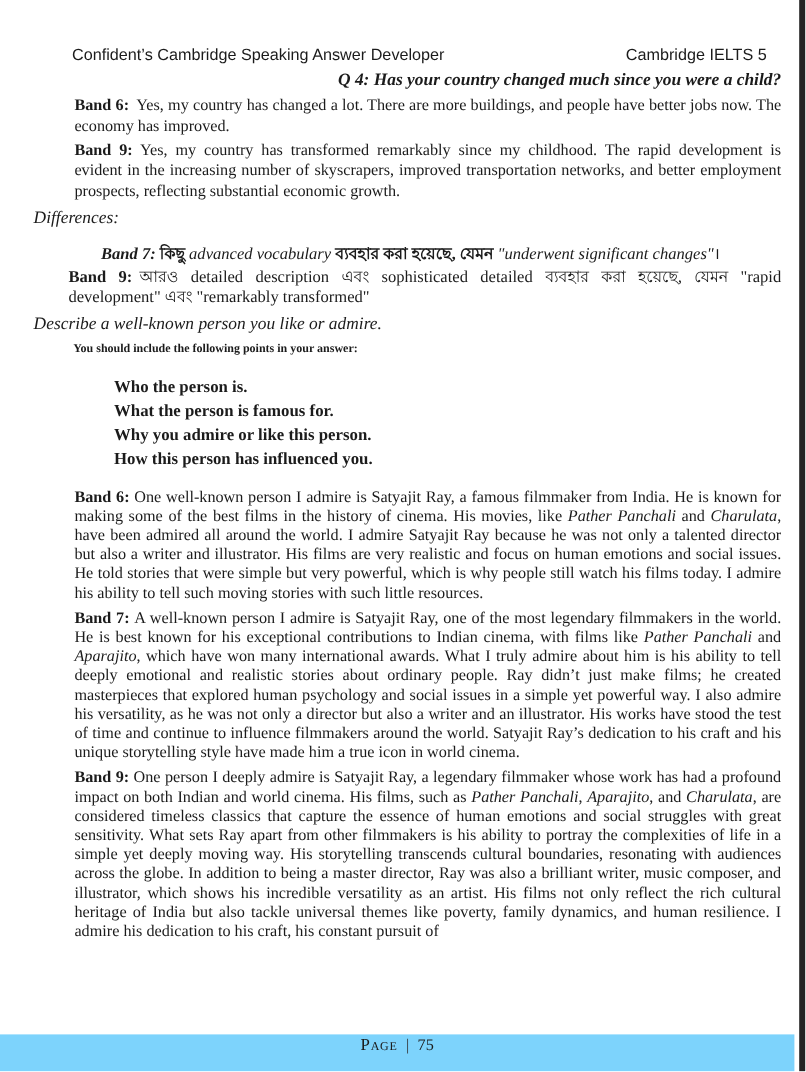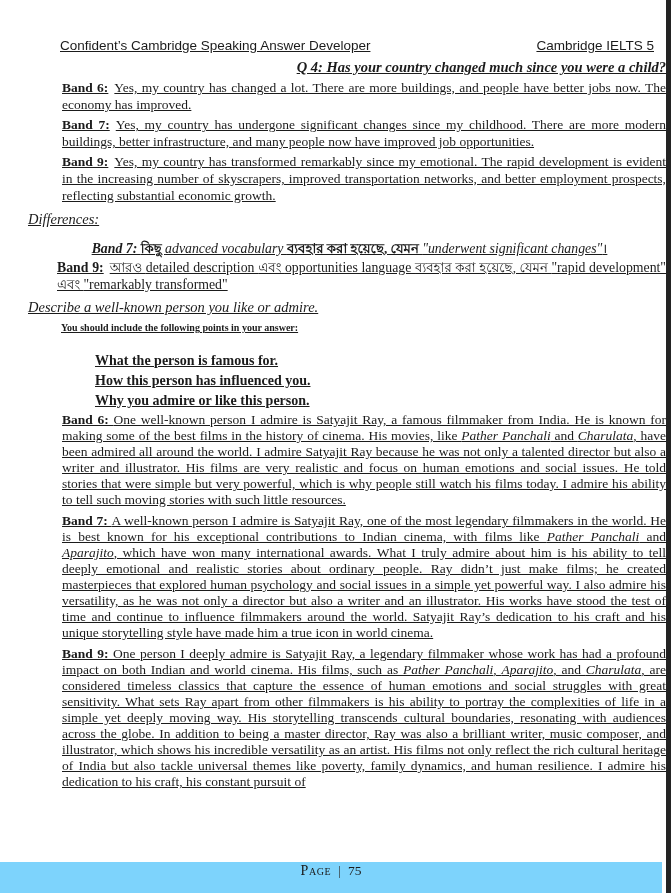--- a/index.html
+++ b/index.html
@@ -8,21 +8,21 @@
     width:672px;height:893px;
     background:#ffffff;
     overflow:hidden;
     font-family:"Liberation Serif",serif;
     color:#1b1b1b;
   }
   .edge{
     position:absolute;top:0;right:1px;width:5px;height:893px;
     background:#232323;z-index:3;
   }
-  .content{padding:38px 6px 0 28px;text-decoration:underline;}
+  .content{padding:38px 21px 0 28px;}
   .header{
     display:flex;justify-content:space-between;align-items:baseline;
     font-family:"Liberation Sans",sans-serif;
     font-size:13.5px;line-height:16px;
     margin:0 12px 0 32px;
   }
   .q4{
     margin:4px 0 0 0;
     font-size:14.5px;line-height:18px;
     font-weight:bold;font-style:italic;text-align:right;
@@ -59,21 +59,21 @@
   }
   .point{
     margin:3px 0 0 67px;
     font-weight:bold;font-size:14px;line-height:17px;
   }
   .long{
     margin:5px 0 0 34px;
     text-align:justify;
     font-size:13.5px;line-height:16px;
   }
-  .long.first{margin-top:3px;}
+  .long.first{margin-top:14px;}
   .footer{
     position:absolute;top:862px;left:0;right:10px;height:31px;
     text-align:center;
     font-size:13.5px;line-height:17px;
     background:#7dd3fc;z-index:2;
   }
   .footer .sc{font-variant:small-caps;letter-spacing:.6px;font-size:14px;}
   .footer .sep{margin:0 7px;color:#333;}
   
   .seg-b{font-weight:bold;}
@@ -90,35 +90,35 @@
   <div class="content">
 
     <div class="header">
       <span>Confident’s Cambridge Speaking Answer Developer</span>
       <span>Cambridge IELTS 5</span>
     </div>
 
     <div class="q4">Q 4: Has your country changed much since you were a child?</div>
 
     <p class="ans"><span class="seg-b seg-g">Band 6:</span><span>Yes, my country has changed a lot. There are more buildings, and people have better jobs now. The economy has improved.</span></p>
-    <p class="ans"><span class="seg-b seg-g">Band 7:</span><span>Yes, my country has undergone significant changes since my childhood. There are more modern buildings, better infrastructure, and many people now have improved job opportunities.</span></p>
-    <p class="ans"><span class="seg-b seg-g">Band 9:</span><span>Yes, my country has transformed remarkably since my emotional. The rapid development is evident in the increasing number of skyscrapers, improved transportation networks, and better employment prospects, reflecting substantial economic growth.</span></p>
+    <p class="ans"><span class="seg-b seg-g">Band 9:</span><span>Yes, my country has transformed remarkably since my childhood. The rapid development is evident in the increasing number of skyscrapers, improved transportation networks, and better employment prospects, reflecting substantial economic growth.</span></p>
 
     <div class="diff-head">Differences:</div>
 
     <p class="diff7"><span class="seg-b seg-i">Band 7: </span><span class="seg-b seg-bn">কিছু </span><span class="seg-i">advanced vocabulary </span><span class="seg-b seg-bn">ব্যবহার করা হয়েছে, যেমন </span><span class="seg-i">"underwent significant changes"</span><span class="seg-bn">।</span></p>
-    <p class="diff9"><span class="seg-b seg-g">Band 9:</span><span class="seg-bn">আরও </span><span>detailed description </span><span class="seg-bn">এবং </span><span>opportunities language </span><span class="seg-bn">ব্যবহার করা হয়েছে, যেমন </span><span>"rapid development" </span><span class="seg-bn">এবং </span><span>"remarkably transformed"</span></p>
+    <p class="diff9"><span class="seg-b seg-g">Band 9:</span><span class="seg-bn">আরও </span><span>detailed description </span><span class="seg-bn">এবং </span><span>sophisticated detailed </span><span class="seg-bn">ব্যবহার করা হয়েছে, যেমন </span><span>"rapid development" </span><span class="seg-bn">এবং </span><span>"remarkably transformed"</span></p>
 
 
     <div class="cue">Describe a well-known person you like or admire.</div>
     <div class="intro">You should include the following points in your answer:</div>
 
+    <div class="point">Who the person is.</div>
     <div class="point">What the person is famous for.</div>
+    <div class="point">Why you admire or like this person.</div>
     <div class="point">How this person has influenced you.</div>
-    <div class="point">Why you admire or like this person.</div>
 
     <p class="long first"><span class="seg-b">Band 6: </span><span>One well-known person I admire is Satyajit Ray, a famous filmmaker from India. He is known for making some of the best films in the history of cinema. His movies, like </span><span class="seg-i">Pather Panchali</span><span> and </span><span class="seg-i">Charulata</span><span>, have been admired all around the world. I admire Satyajit Ray because he was not only a talented director but also a writer and illustrator. His films are very realistic and focus on human emotions and social issues. He told stories that were simple but very powerful, which is why people still watch his films today. I admire his ability to tell such moving stories with such little resources.</span></p>
     <p class="long"><span class="seg-b">Band 7: </span><span>A well-known person I admire is Satyajit Ray, one of the most legendary filmmakers in the world. He is best known for his exceptional contributions to Indian cinema, with films like </span><span class="seg-i">Pather Panchali</span><span> and </span><span class="seg-i">Aparajito</span><span>, which have won many international awards. What I truly admire about him is his ability to tell deeply emotional and realistic stories about ordinary people. Ray didn’t just make films; he created masterpieces that explored human psychology and social issues in a simple yet powerful way. I also admire his versatility, as he was not only a director but also a writer and an illustrator. His works have stood the test of time and continue to influence filmmakers around the world. Satyajit Ray’s dedication to his craft and his unique storytelling style have made him a true icon in world cinema.</span></p>
     <p class="long"><span class="seg-b">Band 9: </span><span>One person I deeply admire is Satyajit Ray, a legendary filmmaker whose work has had a profound impact on both Indian and world cinema. His films, such as </span><span class="seg-i">Pather Panchali</span><span>, </span><span class="seg-i">Aparajito</span><span>, and </span><span class="seg-i">Charulata</span><span>, are considered timeless classics that capture the essence of human emotions and social struggles with great sensitivity. What sets Ray apart from other filmmakers is his ability to portray the complexities of life in a simple yet deeply moving way. His storytelling transcends cultural boundaries, resonating with audiences across the globe. In addition to being a master director, Ray was also a brilliant writer, music composer, and illustrator, which shows his incredible versatility as an artist. His films not only reflect the rich cultural heritage of India but also tackle universal themes like poverty, family dynamics, and human resilience. I admire his dedication to his craft, his constant pursuit of</span></p>
 
   </div>
 
   <div class="footer"><span class="sc">Page</span><span class="sep">|</span><span>75</span></div>
 </div>
 

